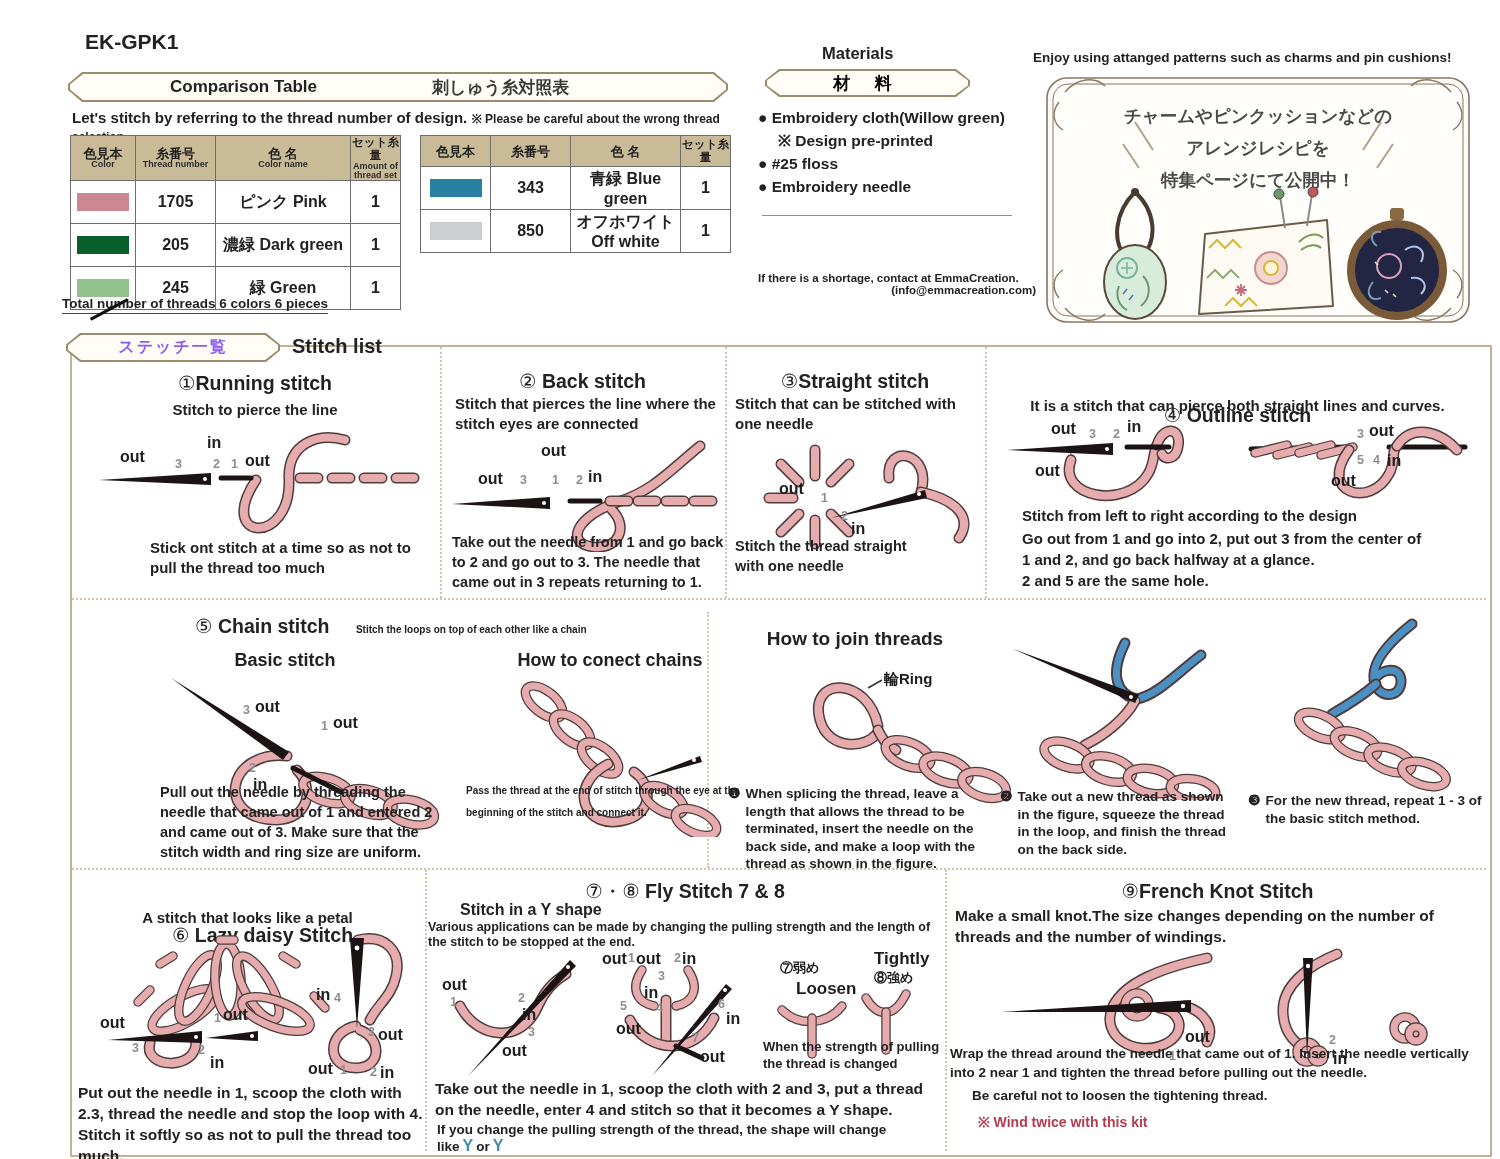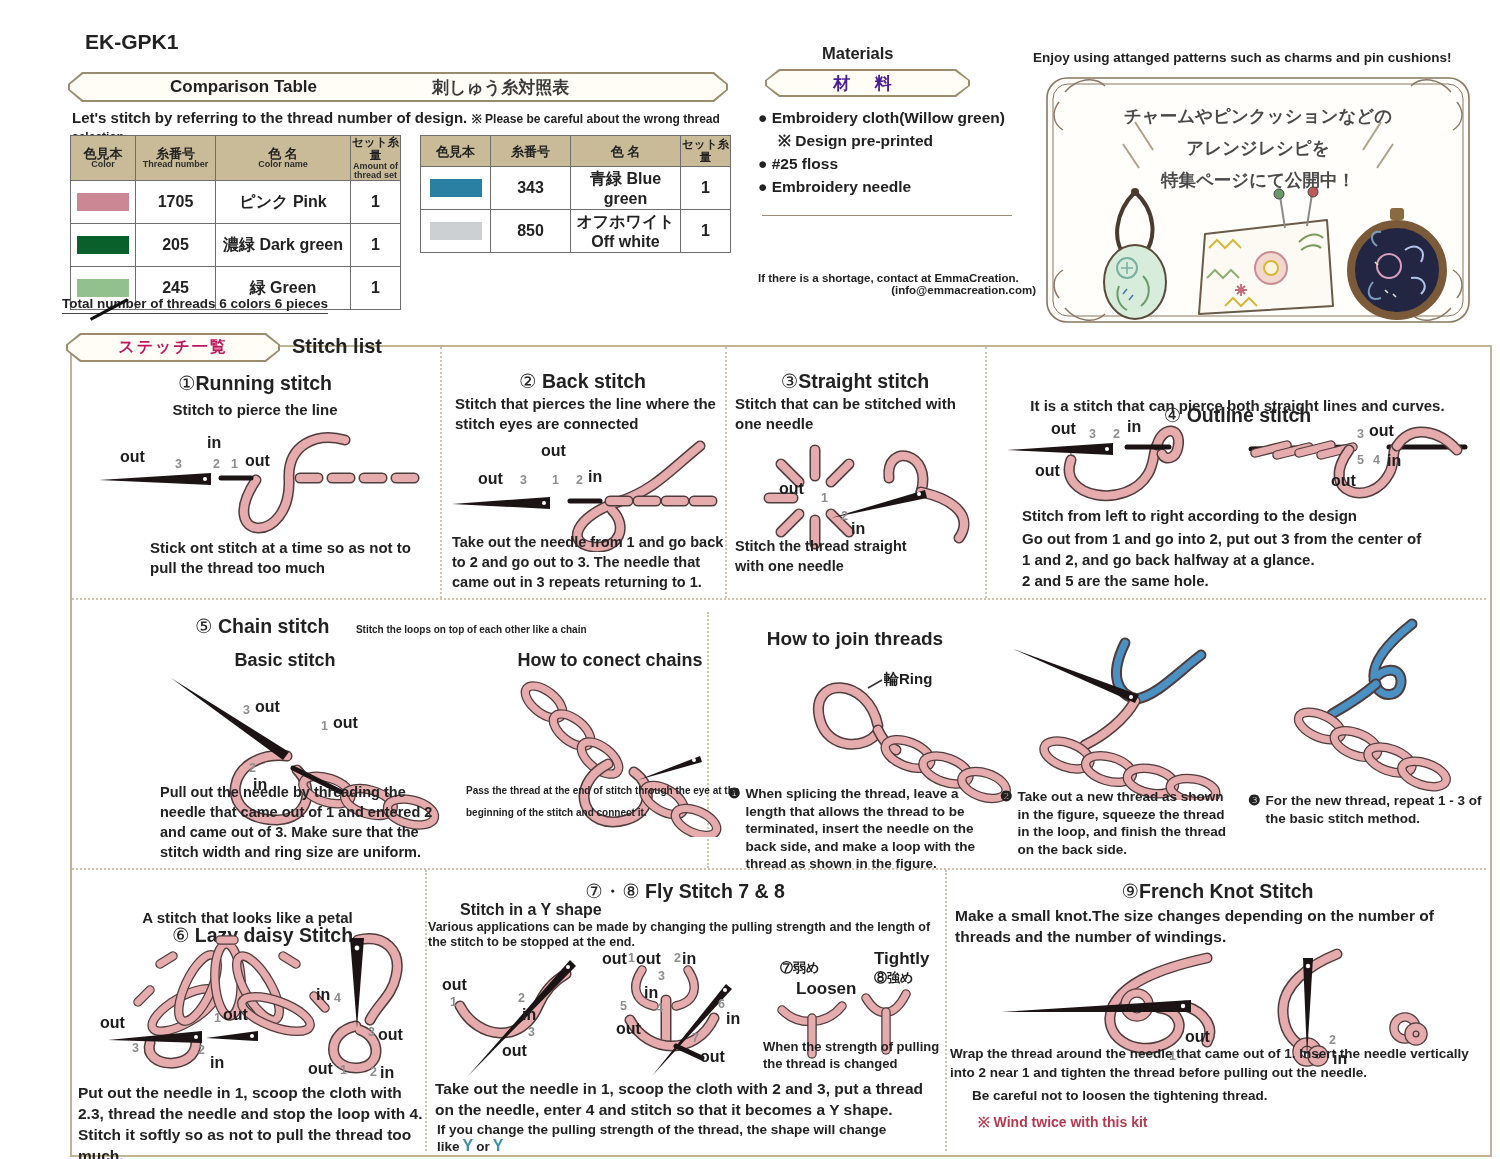--- a/index.html
+++ b/index.html
@@ -159,21 +159,21 @@
     </tr>
   </tbody>
     </table>
 
   <div class="abs" style="left:62px;top:296px;font-size:13.5px;font-weight:600;border-bottom:1.3px solid #444;padding-bottom:2px;">Total number of threads  6 colors 6 pieces</div>
   <div class="abs" style="left:88px;top:308px;width:42px;height:2.5px;background:#111;transform:rotate(-28deg);"></div>
 
   <div class="abs b" style="left:822px;top:44px;font-size:16.5px;">Materials</div>
   <div class="abs banner" style="left:765px;top:69px;width:205px;height:28px;">
     <div class="banner-in" style="justify-content:center;">
-      <span class="b" style="font-size:17px;letter-spacing:10px;color:#4c1d95;">材 料</span>
+      <span class="b" style="font-size:17px;letter-spacing:10px;color:#000000;">材 料</span>
     </div>
   </div>
   <div class="abs" style="left:758px;top:106px;width:280px;font-size:15.5px;font-weight:700;line-height:23px;">
     <div><span>●</span> <span>Embroidery cloth(Willow green)</span></div>
     <div style="margin-left:20px;">※ Design pre-printed</div>
     <div><span>●</span> <span>#25 floss</span></div>
     <div><span>●</span> <span>Embroidery needle</span></div>
   </div>
   <div class="abs" style="left:762px;top:215px;width:250px;height:1px;background:#9a8a7a;"></div>
   <div class="abs" style="left:758px;top:272px;width:278px;font-size:11.5px;font-weight:700;">
@@ -231,21 +231,21 @@
       <path d="M 330 68 C 342 60, 352 68, 346 80 M 336 96 C 348 94, 354 104, 346 112" stroke="#b0c4e8" stroke-width="2" fill="none"></path>
       <path d="M 298 100 C 290 110, 294 120, 306 116 M 302 64 C 294 58, 296 48, 306 50" stroke="#7a9ab8" stroke-width="2" fill="none"></path>
       <path d="M 310 108 l 3 3 M 318 112 l 3 3 M 300 80 l 3 3" stroke="#e8e0d0" stroke-width="1.6"></path>
     </g>
   </svg>
 
   <div class="abs" style="left:70px;top:345px;width:1418px;height:808px;border:2px solid #c3b396;"></div>
 
   <div class="abs banner" style="left:66px;top:333px;width:214px;height:29px;">
     <div class="banner-in" style="justify-content:center;">
-      <span class="b" style="font-size:16px;letter-spacing:2px;color:#be185d;">ステッチ一覧</span>
+      <span class="b" style="font-size:16px;letter-spacing:2px;color:#8b5cf6;">ステッチ一覧</span>
     </div>
   </div>
   <div class="abs b" style="left:292px;top:335px;font-size:20px;">Stitch list</div>
 
   <div class="abs vdot" style="left:440px;top:347px;height:251px;"></div>
   <div class="abs vdot" style="left:725px;top:347px;height:251px;"></div>
   <div class="abs vdot" style="left:985px;top:347px;height:251px;"></div>
   <div class="abs hdot" style="left:72px;top:598px;width:1414px;"></div>
   <div class="abs vdot" style="left:707px;top:612px;height:256px;"></div>
   <div class="abs hdot" style="left:72px;top:868px;width:1414px;"></div>

